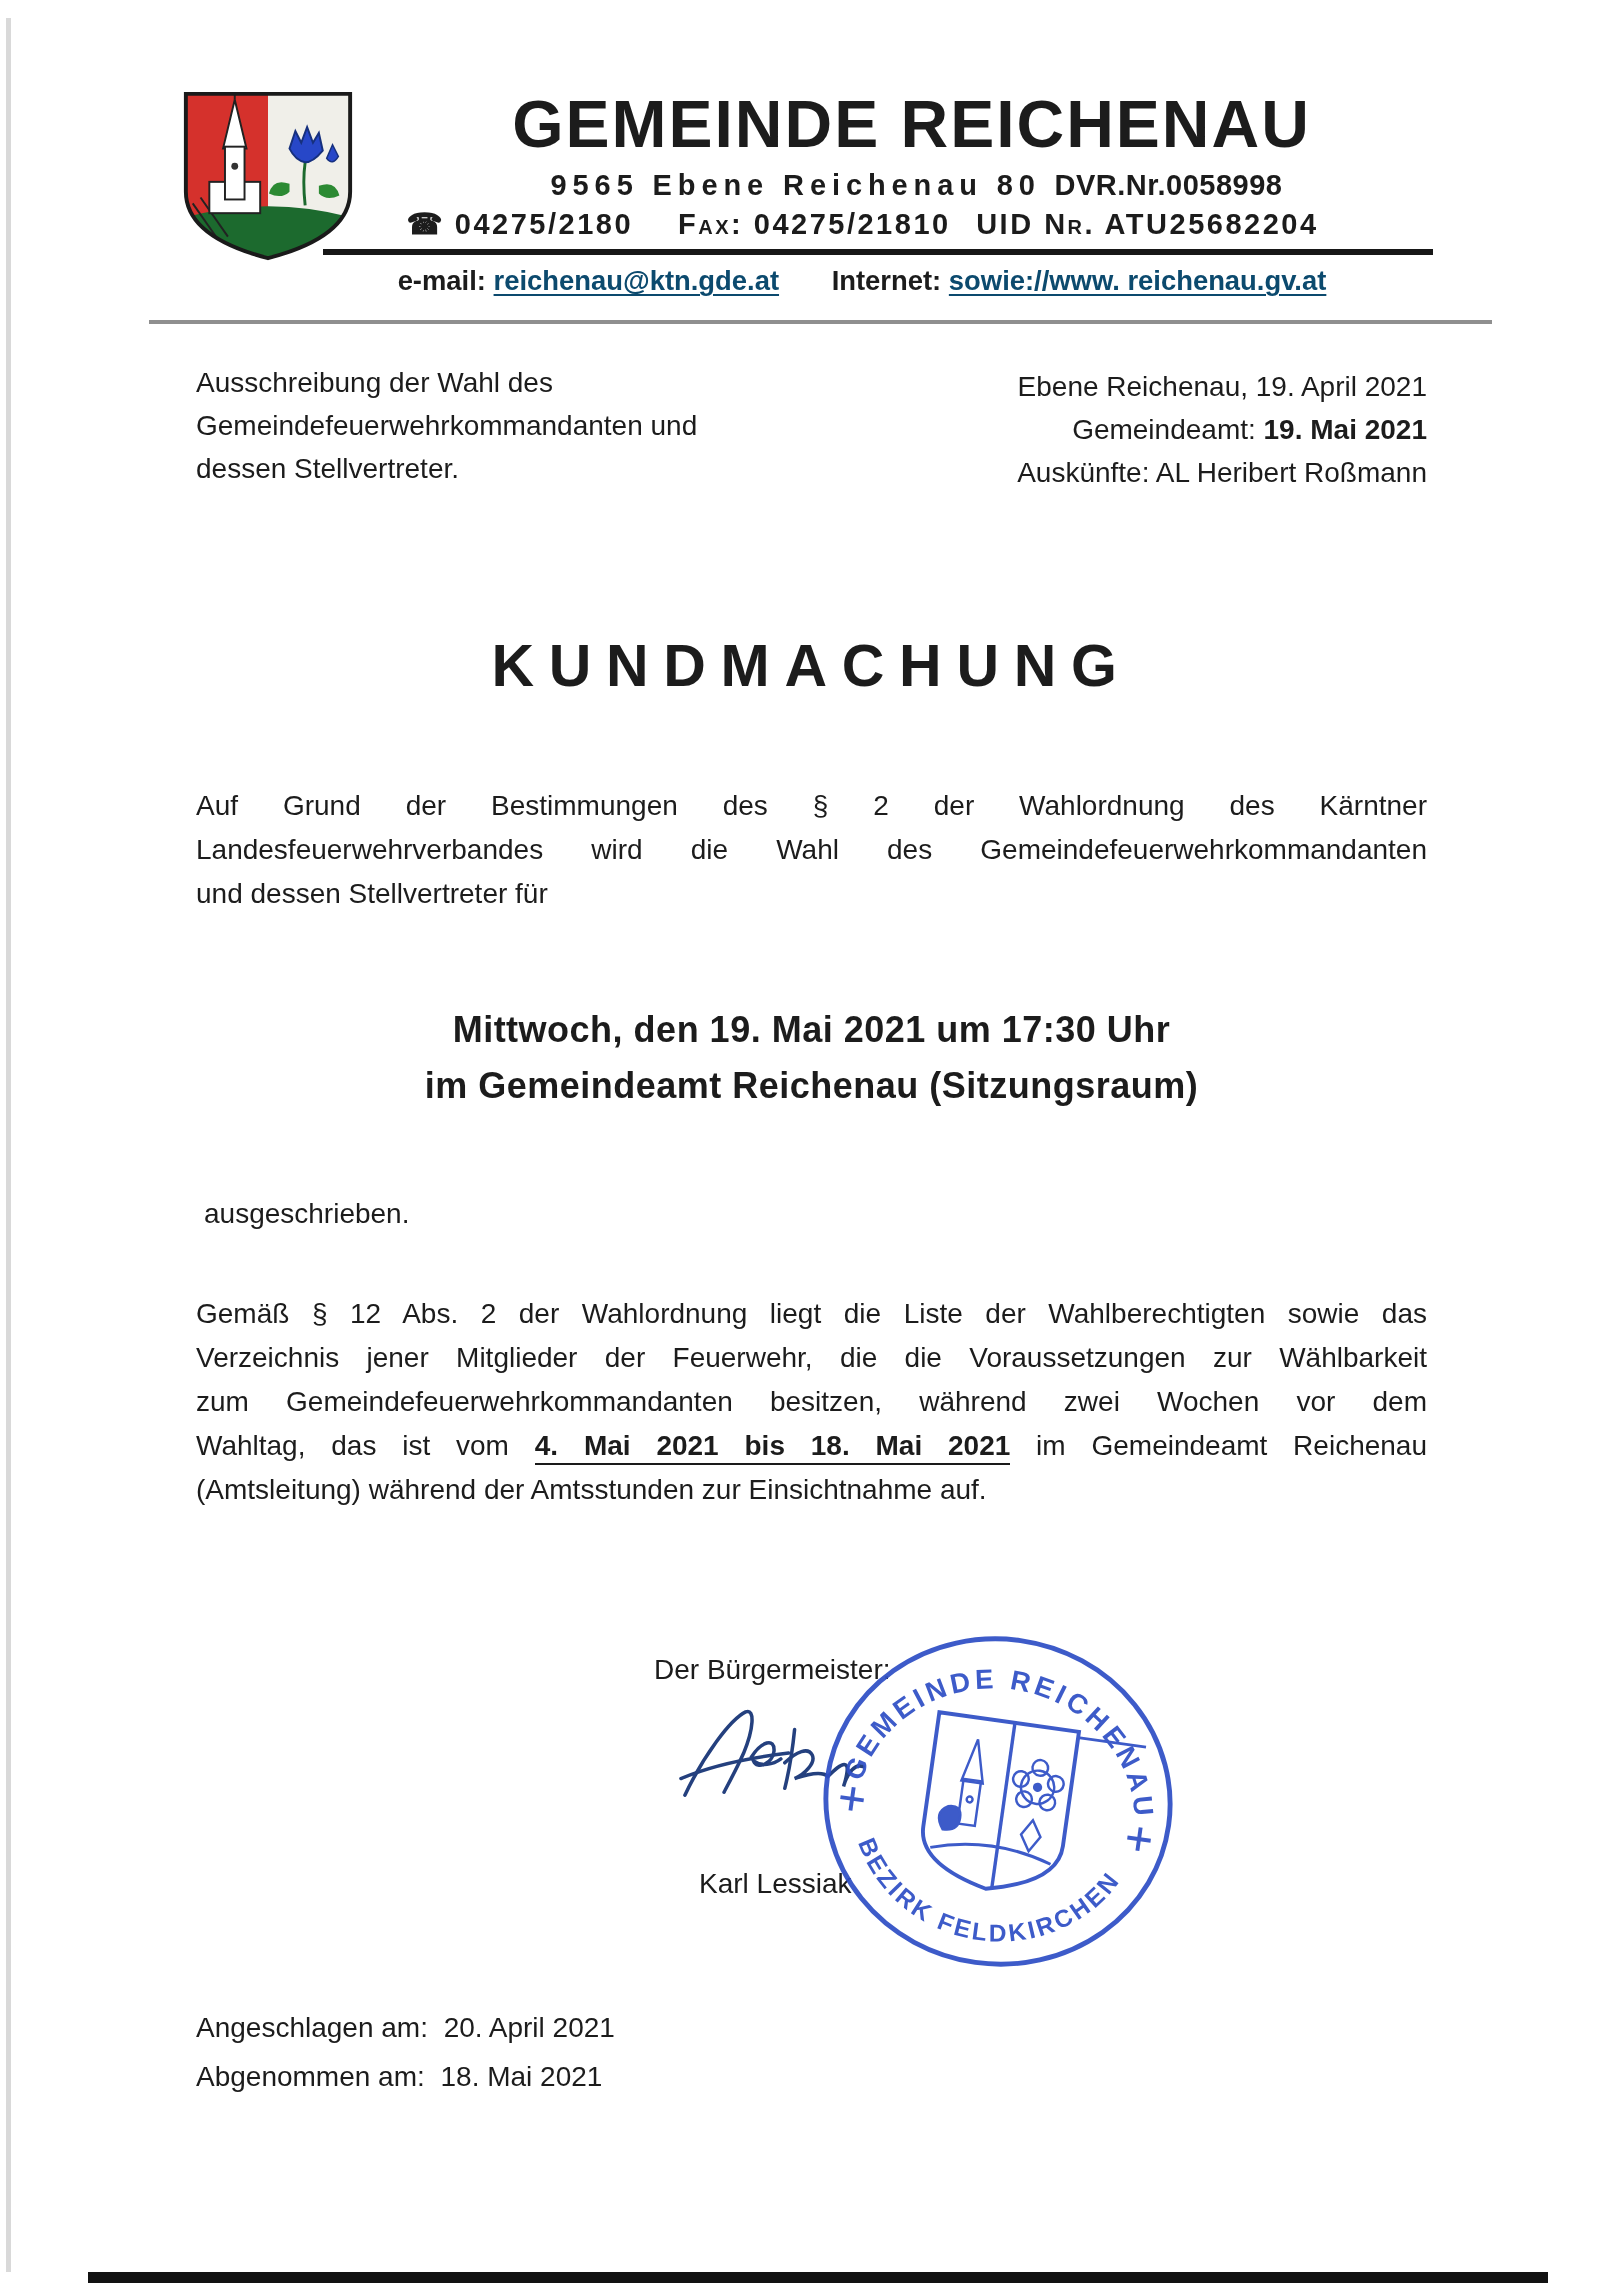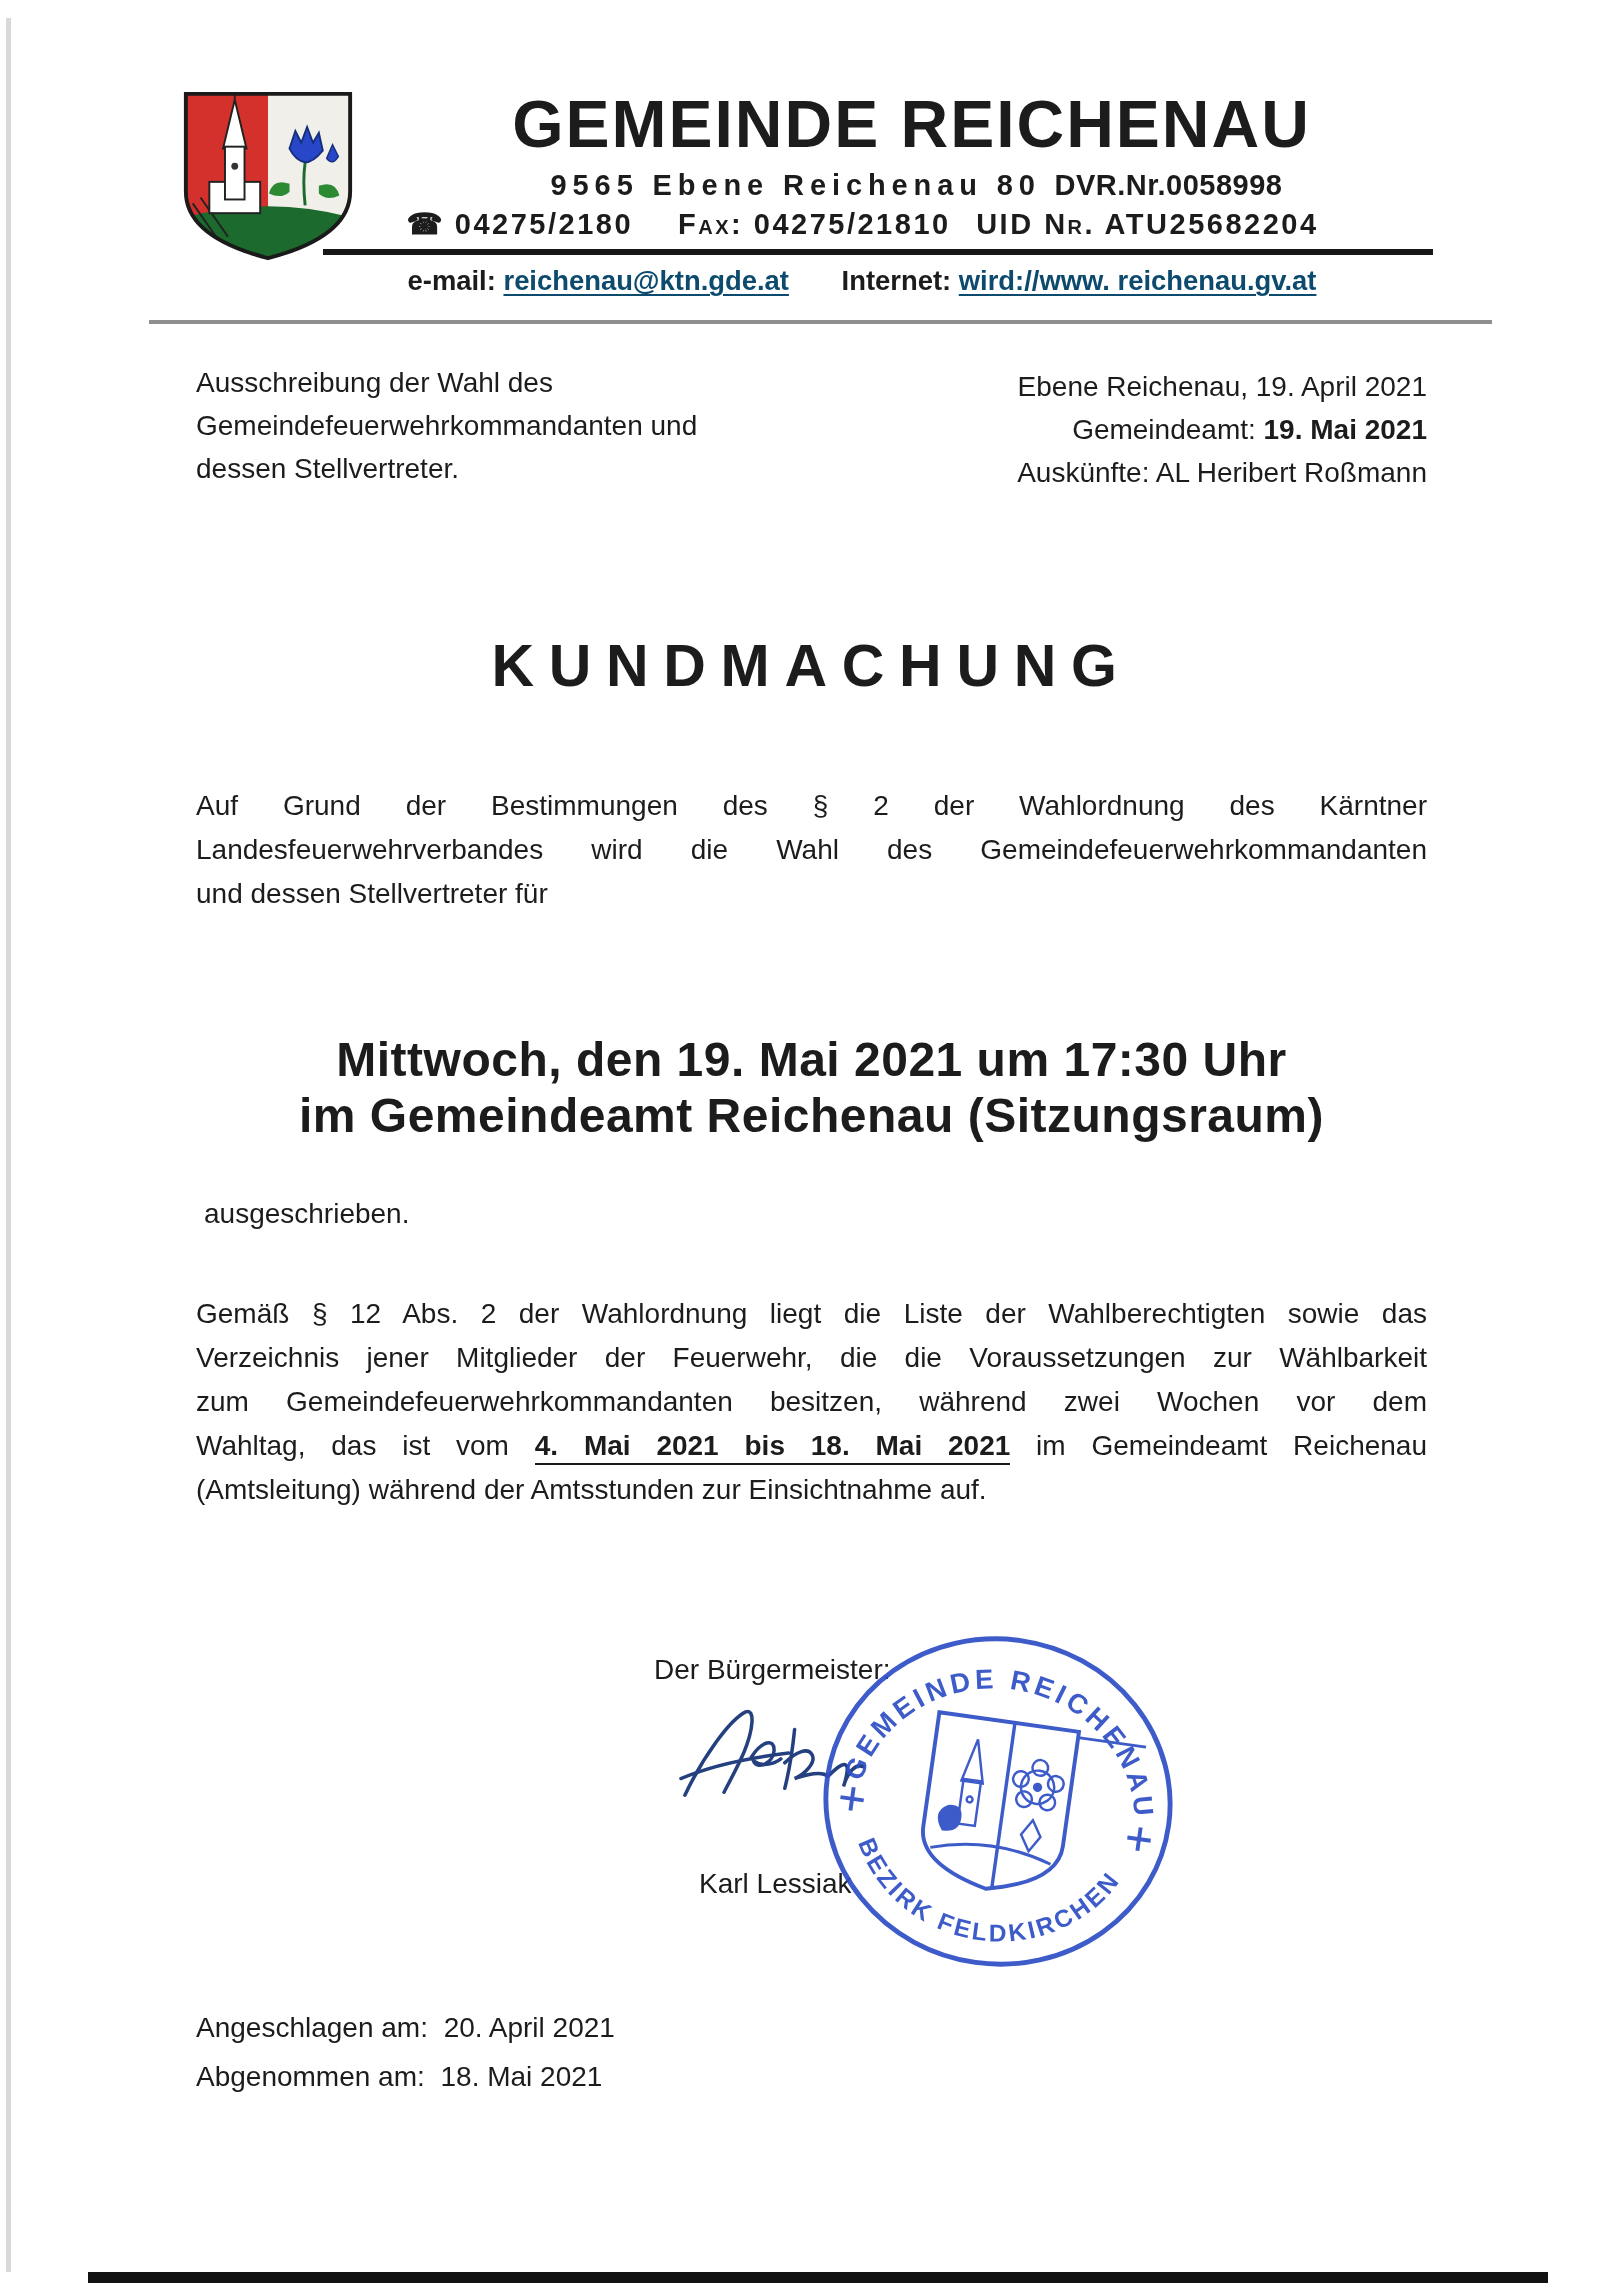--- a/index.html
+++ b/index.html
@@ -37,21 +37,21 @@
   
   .main-title{left:196px;top:632px;width:1231px;text-align:center;font-size:59px;font-weight:700;
               letter-spacing:14.7px;white-space:nowrap;}
 
   
   .para{left:196px;width:1231px;font-size:28px;line-height:44px;}
   .p1{top:784px;}
   .p2{top:1292px;}
   .jline{text-align:justify;text-align-last:justify;}
   .jline-end{text-align:left;}
-  .event{left:196px;top:1032px;width:1231px;text-align:center;font-size:48px;font-weight:700;
+  .event{left:196px;top:1002px;width:1231px;text-align:center;font-size:36px;font-weight:700;
          line-height:56px;letter-spacing:0.5px;}
   .ausg{left:196px;top:1198px;font-size:28px;margin-left:8px;}
   .hl{font-weight:700;border-bottom:2.9px solid #1a1a1a;padding-bottom:2px;}
 
   
   .role{left:654px;top:1654px;font-size:28px;}
   .sig-svg{left:679px;top:1702px;width:191px;height:108px;}
   .sig-name{left:699px;top:1868px;font-size:28px;}
   .stamp-svg{left:812px;top:1627px;width:372px;height:349px;opacity:0.93;}
   .stamp-text{font-size:28px;font-weight:700;letter-spacing:4px;fill:#2f4fc5;
@@ -112,21 +112,21 @@
   <div class="abs hdr-contact">
     <span class="phone-ico">☎</span><span>04275/2180</span><span class="fax-lbl gap-l">Fax:</span> <span>04275/21810</span><span class="uid-lbl gap-m">UID Nr.</span> <span>ATU25682204</span>
   </div>
 
   <div class="abs rule-thick"></div>
 
   <div class="abs hdr-online">
     <span>e-mail:</span>
     <span class="lnk">reichenau@ktn.gde.at</span>
     <span class="gap-l">Internet:</span>
-    <span class="lnk">wird://www. reichenau.gv.at</span>
+    <span class="lnk">sowie://www. reichenau.gv.at</span>
   </div>
 
   <div class="abs rule-gray"></div>
 
   <div class="abs ref-left">
     <div>Ausschreibung der Wahl des</div>
     <div>Gemeindefeuerwehrkommandanten und</div>
     <div>dessen Stellvertreter.</div>
   </div>
 

